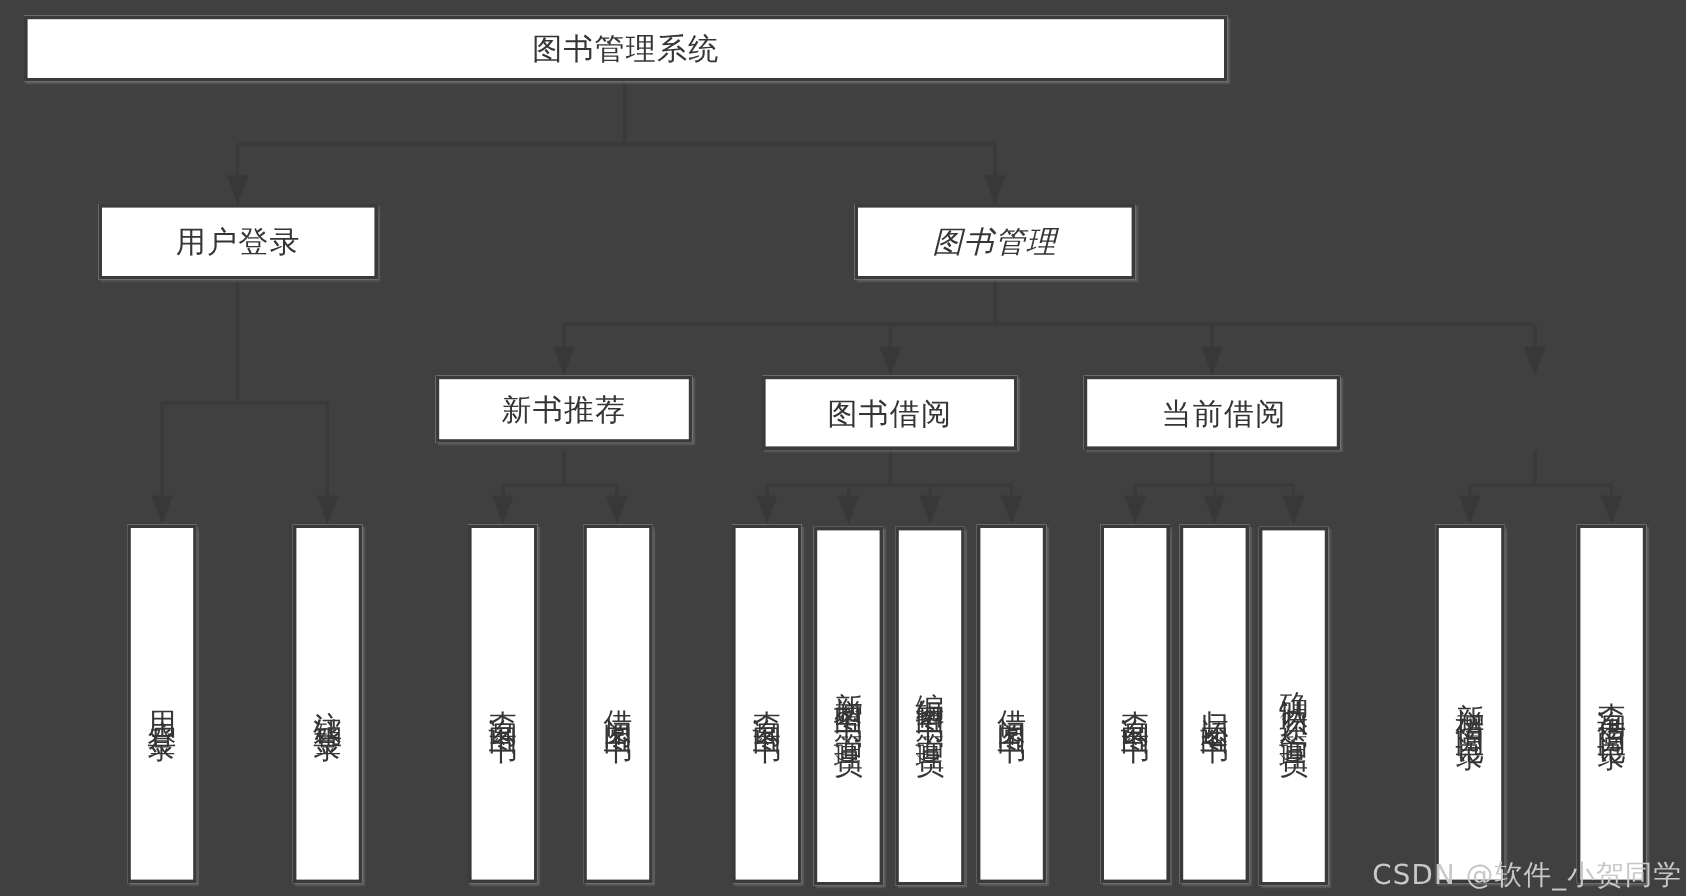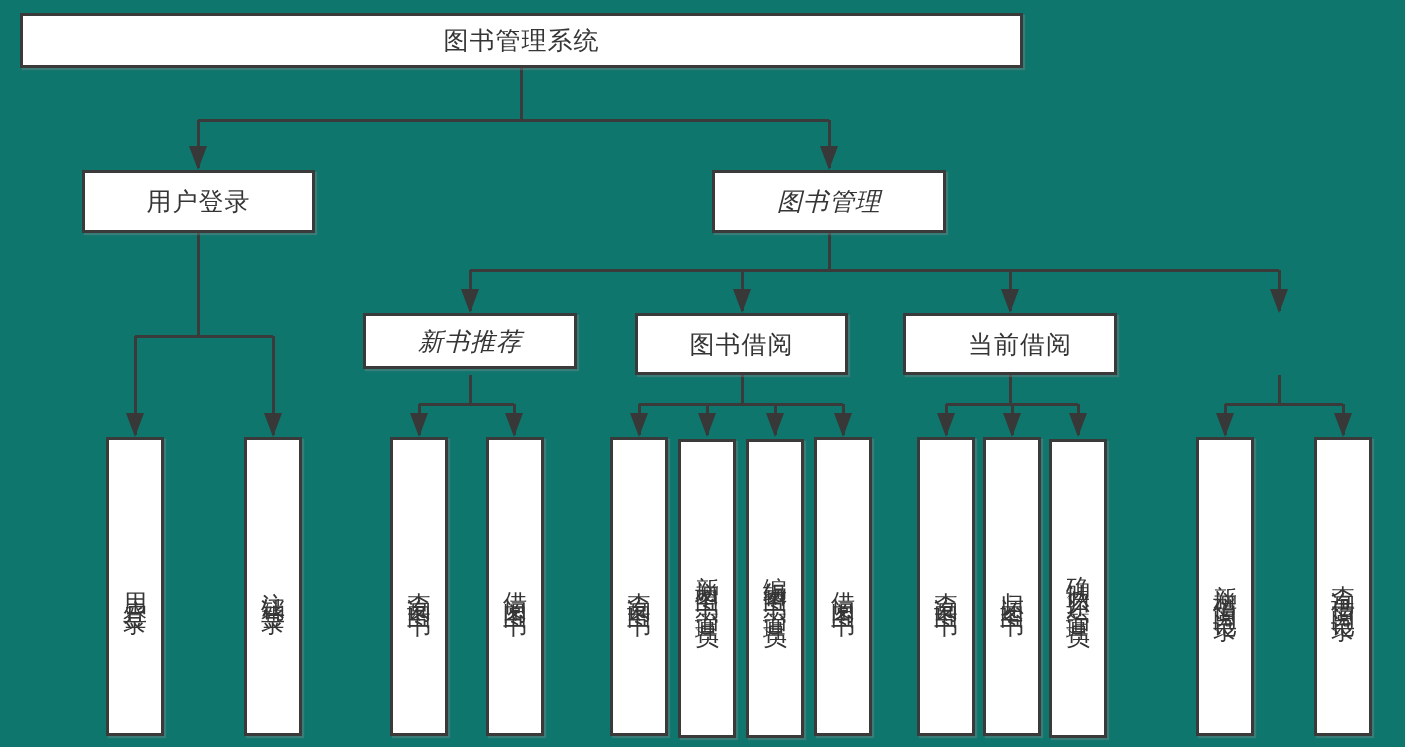--- a/index.html
+++ b/index.html
@@ -5,21 +5,21 @@
   :root{
     --line:#3a3a3a;
     --text:#353535;
     --box-bg:#ffffff;
     --watermark:#c8c8c8;
   }
   html,body{margin:0;padding:0;background:#ffffff;}
   .canvas{
     position:relative;
     width:1405px;height:747px;
-    background:#0f766e;
+    background:#404040;
     font-family:"DejaVu Sans","Liberation Sans",sans-serif;
     overflow:hidden;
   }
   .wires{position:absolute;left:0;top:0;width:1405px;height:747px;}
   .box{
     position:absolute;
     box-sizing:border-box;
     border:3px solid var(--line);
     background:var(--box-bg);
     display:flex;align-items:center;justify-content:center;
@@ -90,21 +90,21 @@
       <polygon points="1216,413 1234,413 1225,437"></polygon>
       <polygon points="1334,413 1352,413 1343,437"></polygon>
     </g>
   </svg>
 
   <div class="box hbox" style="left:20px;top:13px;width:1003px;height:55px;">图书管理系统</div>
 
   <div class="box hbox" style="left:82px;top:170px;width:233px;height:63px;">用户登录</div>
   <div class="box hbox" style="left:712px;top:170px;width:234px;height:63px;font-style:italic;">图书管理</div>
 
-  <div class="box hbox" style="left:363px;top:313px;width:214px;height:56px;font-style:italic;">新书推荐</div>
+  <div class="box hbox" style="left:363px;top:313px;width:214px;height:56px;">新书推荐</div>
   <div class="box hbox" style="left:635px;top:313px;width:213px;height:62px;">图书借阅</div>
   <div class="box hbox" style="left:903px;top:313px;width:214px;height:62px;padding-left:20px;">当前借阅</div>
 
   <div class="box leaf" style="left:106px;top:437px;">
     <span class="vtext">用户登录</span>
   </div>
   <div class="box leaf" style="left:244px;top:437px;">
     <span class="vtext">注销登录</span>
   </div>
 
@@ -138,14 +138,15 @@
     <span class="vtext">确认归还（管理员）</span>
   </div>
 
   <div class="box leaf" style="left:1196px;top:437px;">
     <span class="vtext">新增借阅记录</span>
   </div>
   <div class="box leaf" style="left:1314px;top:437px;">
     <span class="vtext">查询借阅记录</span>
   </div>
 
+  <div class="watermark">CSDN @软件_小贺同学</div>
 
 </div>
 
 </body></html>

